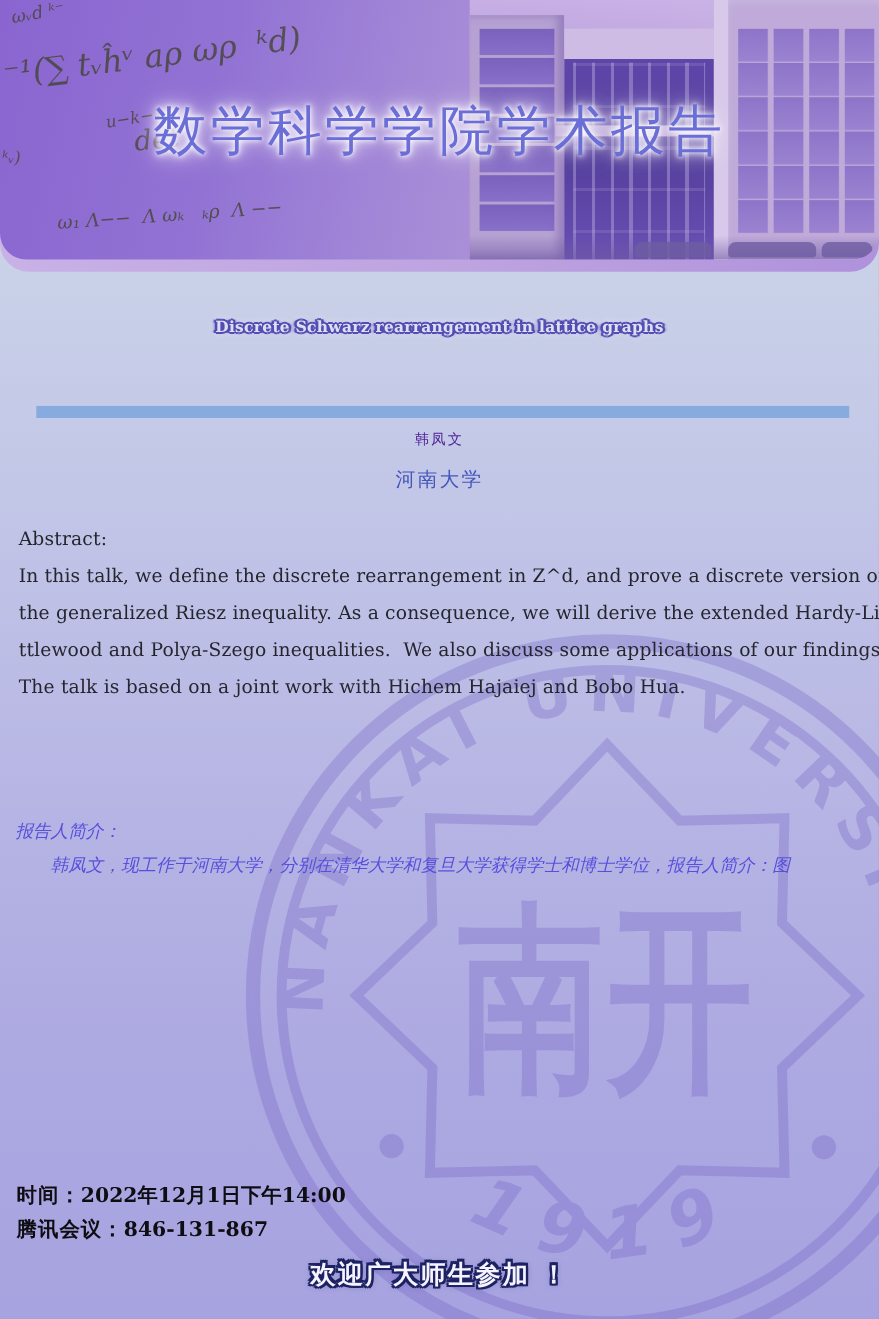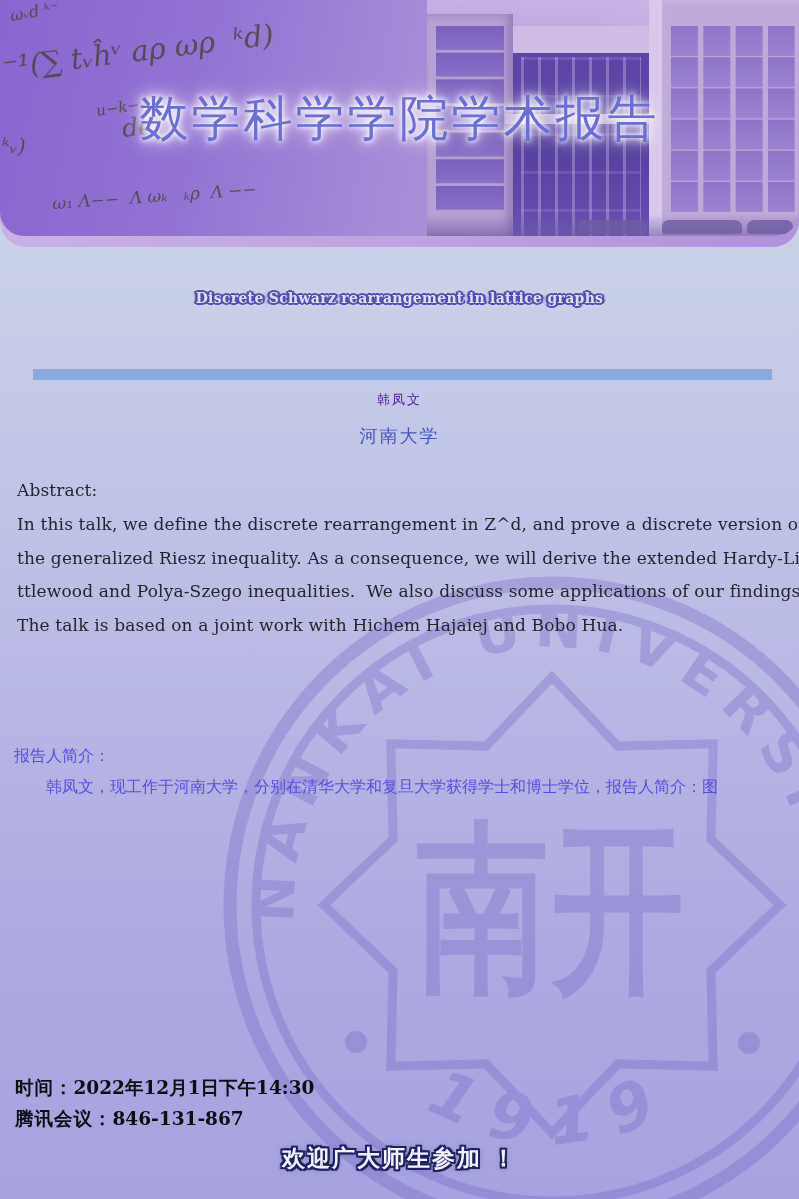--- a/index.html
+++ b/index.html
@@ -43,21 +43,21 @@
       background:linear-gradient(180deg,rgba(120,95,170,0),rgba(110,88,162,.6));}
   .car{position:absolute;bottom:2px;height:14px;border-radius:7px 7px 3px 3px;background:#6e5da2;opacity:.8;}
   .car.c1{left:150px;width:70px}.car.c2{left:235px;width:80px}.car.c3{left:320px;width:46px}
   
   .scribble{position:absolute;color:rgba(66,66,48,.78);white-space:pre;
       font-family:"DejaVu Serif","Liberation Serif",serif;font-style:italic;}
   .s0{top:2px;left:10px;font-size:16px;transform:rotate(-10deg);}
   .s1{top:34px;left:2px;font-size:29px;transform:rotate(-7deg);}
   .s2{top:98px;left:96px;font-size:15px;transform:rotate(-9deg);}
   .s3{top:112px;left:122px;font-size:25px;transform:rotate(-6deg);}
-  .s4{top:134px;left:2px;font-size:21px;}
+  .s4{top:134px;left:2px;font-size:15px;}
   .s5{top:186px;left:52px;font-size:17px;transform:rotate(-4deg);}
   
   .header-title{position:absolute;left:0;right:0;top:86px;text-align:center;z-index:2;
       font-size:49px;letter-spacing:3px;color:#6a6ed6;font-weight:normal;
       text-shadow:0 0 5px #ffffff,0 0 9px #ffffff,0 0 16px rgba(255,255,255,.9),
                   0 0 28px rgba(255,255,255,.55);}
   
   .content{position:absolute;inset:0;z-index:4;}
   .talk-title{position:absolute;top:290px;left:0;right:0;text-align:center;
       font-weight:bold;font-size:14px;letter-spacing:.3px;color:#d9e2f3;
@@ -68,21 +68,21 @@
   .divider{position:absolute;top:369px;left:33px;width:739px;height:11px;background:#87abdf;}
   .speaker{position:absolute;top:391px;left:0;right:0;text-align:center;
       font-size:13px;letter-spacing:2px;color:#4c1d95;}
   .affiliation{position:absolute;top:424px;left:0;right:0;text-align:center;
       font-size:18px;letter-spacing:2px;color:#4556ba;}
   .abstract{position:absolute;top:474px;left:17px;width:775px;color:#25252e;
       font-size:17px;line-height:33.8px;letter-spacing:.15px;}
   .abstract .line{white-space:pre;}
   .bio{position:absolute;top:741px;left:14px;width:773px;color:#584fdd;
       font-family:"DejaVu Sans","Liberation Sans",sans-serif;
-      font-size:16px;line-height:30.5px;}
+      font-size:16px;line-height:30.5px;font-style:italic;}
   .bio .line1{text-indent:2em;white-space:nowrap;}
   .schedule{position:absolute;left:15px;top:1072px;color:#0d0d12;font-weight:bold;
       font-size:18.5px;}
   .schedule .row{height:31px;line-height:31px;white-space:nowrap;}
   .schedule .row+.row{margin-top:0;}
   .sched-label{letter-spacing:1px;}
   .welcome{position:absolute;top:1143px;left:0;right:0;text-align:center;
       font-weight:bold;font-size:23px;letter-spacing:2px;color:#f4f3ff;
       text-shadow:-2px 0 0 #1d2263,2px 0 0 #1d2263,0 -2px 0 #1d2263,0 2px 0 #1d2263,
         -2px -2px 0 #1d2263,2px 2px 0 #1d2263,-2px 2px 0 #1d2263,2px -2px 0 #1d2263,
@@ -163,21 +163,21 @@
       <div class="line">The talk is based on a joint work with Hichem Hajaiej and Bobo Hua.</div>
     </div>
 
     <div class="bio">
       <div>报告人简介：</div>
       <div class="line1">韩凤文，现工作于河南大学，分别在清华大学和复旦大学获得学士和博士学位，报告人简介：图</div>
     </div>
 
     <div class="schedule">
       <div class="row">
-        <span class="sched-label">时间：</span><span>2022年12月1日下午14:30</span>
+        <span class="sched-label">时间：</span><span>2022年12月1日下午14:00</span>
       </div>
       <div class="row">
         <span class="sched-label">腾讯会议：</span><span>846-131-867</span>
       </div>
     </div>
 
     <div class="welcome">欢迎广大师生参加 ！</div>
   </div>
 </div>
 

